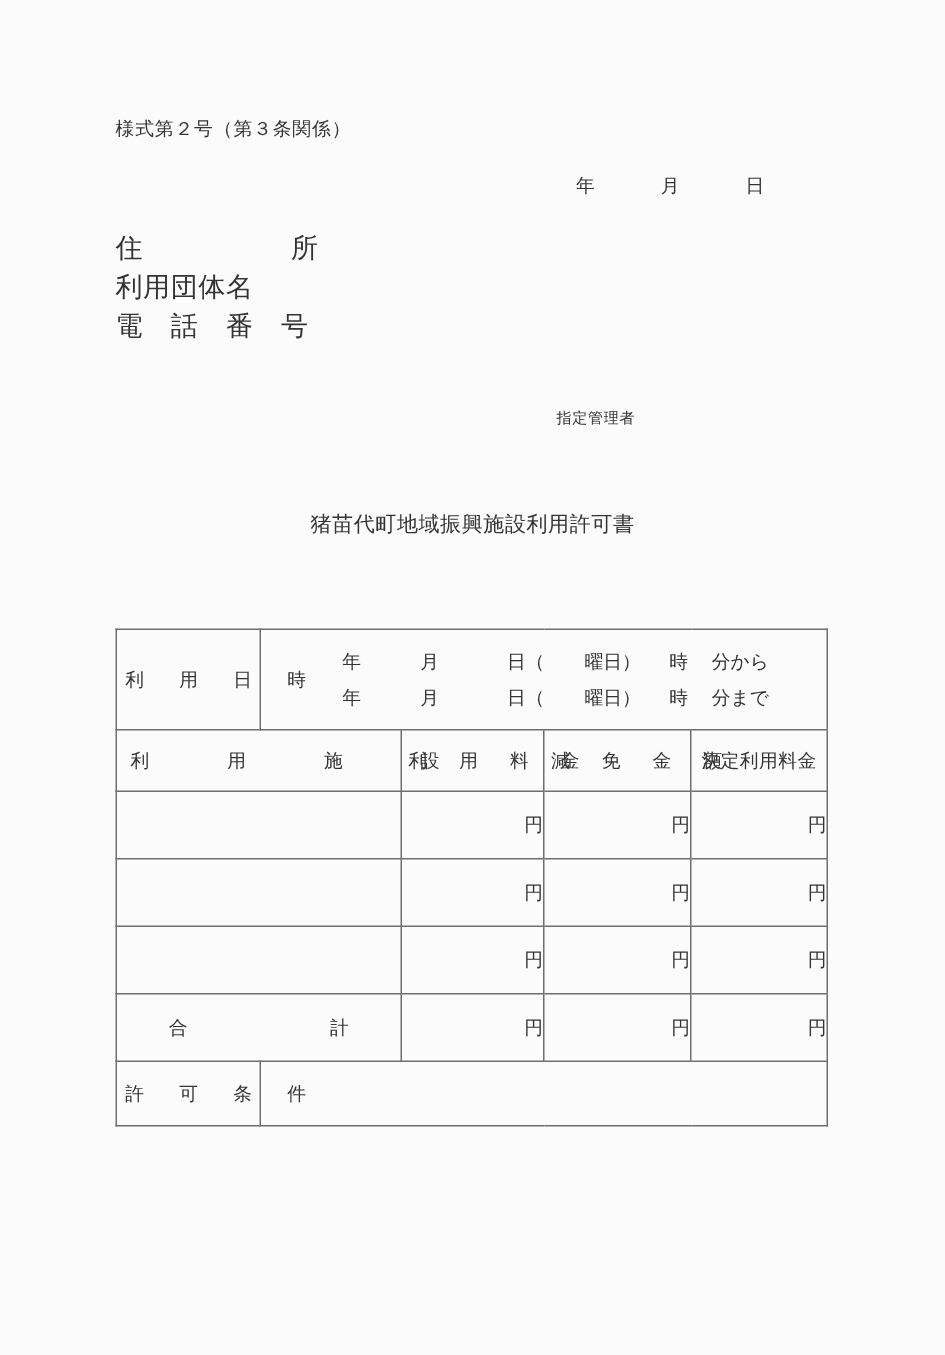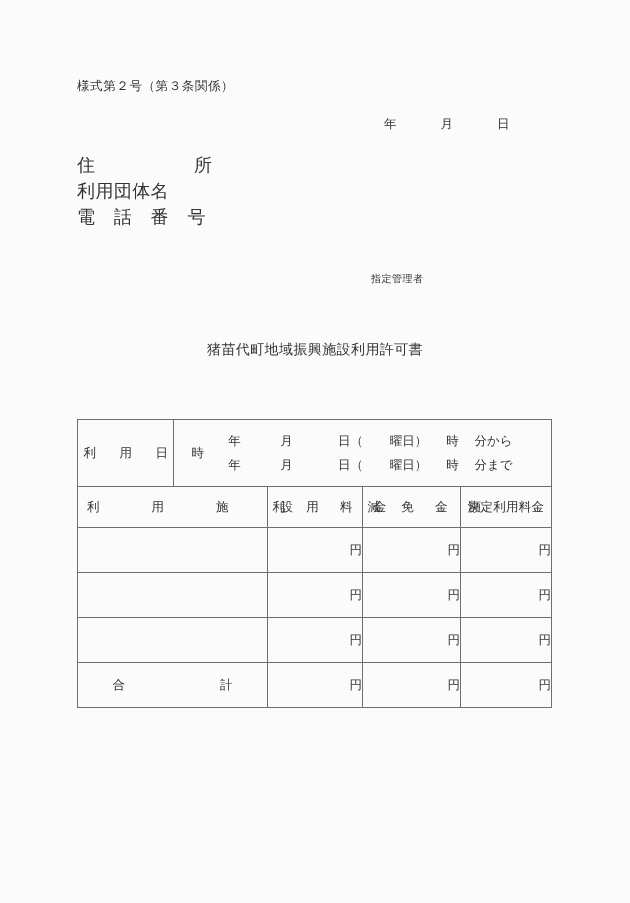--- a/index.html
+++ b/index.html
@@ -247,16 +247,20 @@
         <td class="yen">円</td>
       </tr>
 
       <tr class="row-total">
         <td class="lbl-wide" colspan="2">合　　　　計</td>
         <td class="yen">円</td>
         <td class="yen">円</td>
         <td class="yen">円</td>
       </tr>
 
+      <tr class="row-cond">
+        <td class="lbl">許　可　条　件</td>
+        <td class="blank-cell" colspan="4"></td>
+      </tr>
     </tbody>
   </table>
 
 </div>
 
 </body></html>

